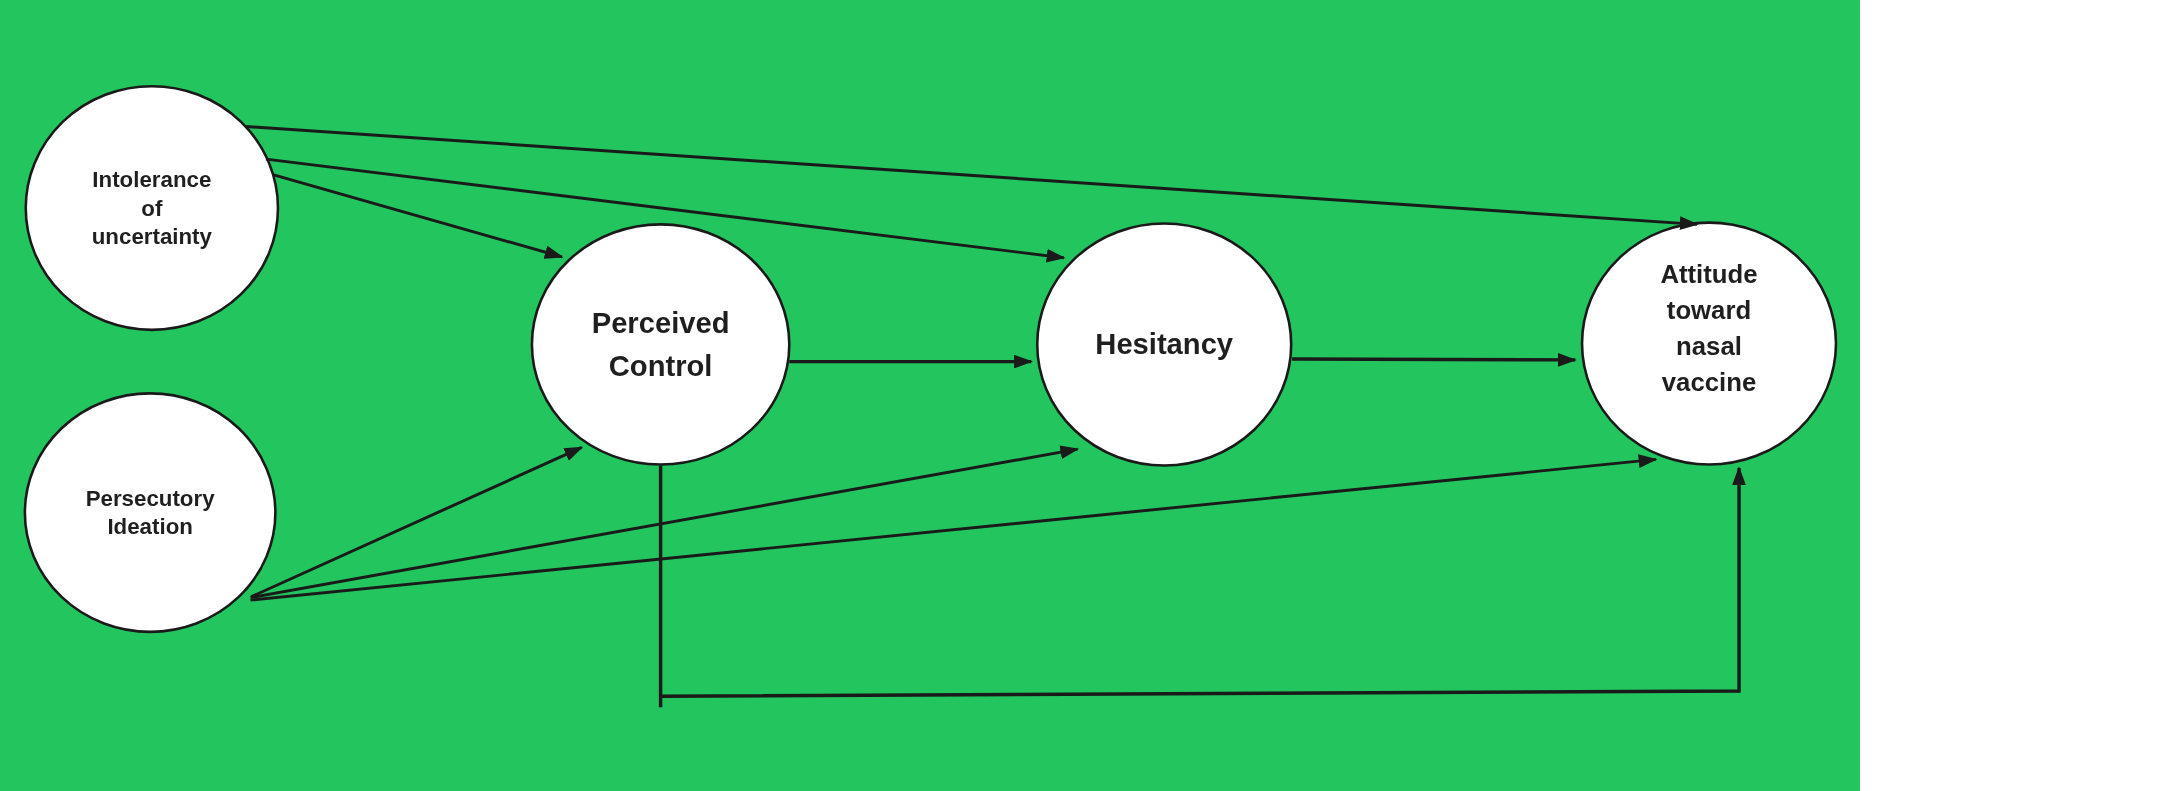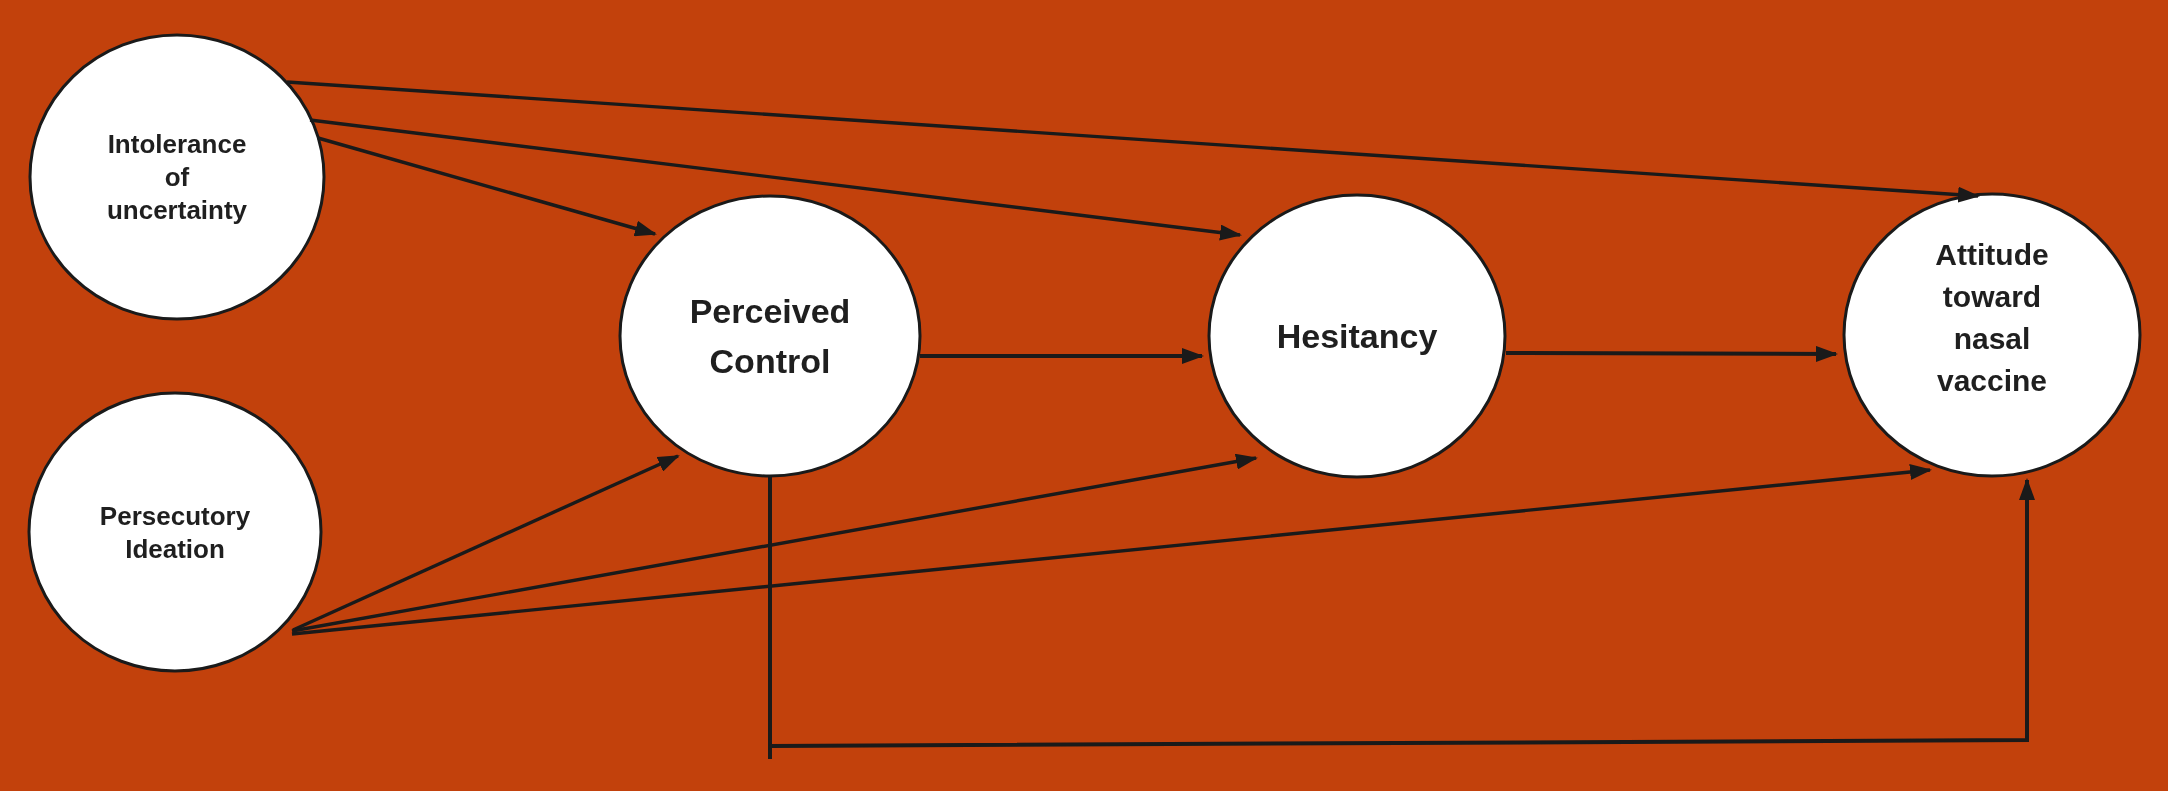--- a/index.html
+++ b/index.html
@@ -2,24 +2,24 @@
 <html><head>
 <meta charset="utf-8">
 <style>
   html, body {
     margin: 0;
     padding: 0;
     background: #ffffff;
   }
   .stage {
     position: relative;
-    width: 2168px;
+    width: 1860px;
     height: 791px;
     margin: 0;
-    background: #c2410c;
+    background: #22c55e;
     overflow: hidden;
   }
   .stage svg {
     display: block;
     width: 100%;
     height: 100%;
   }
   .stage svg text {
     font-family: "Liberation Sans", sans-serif;
   }

